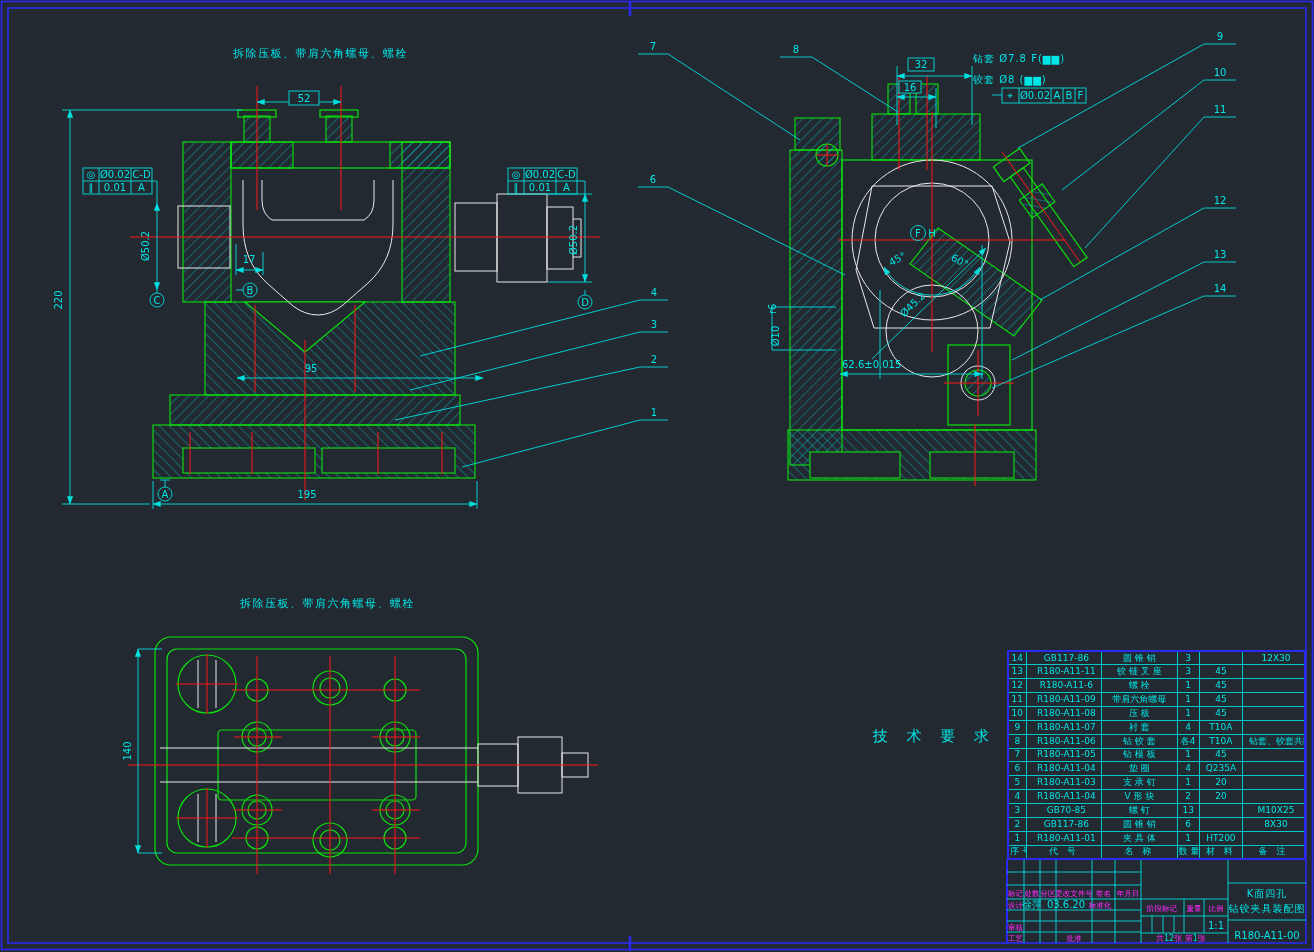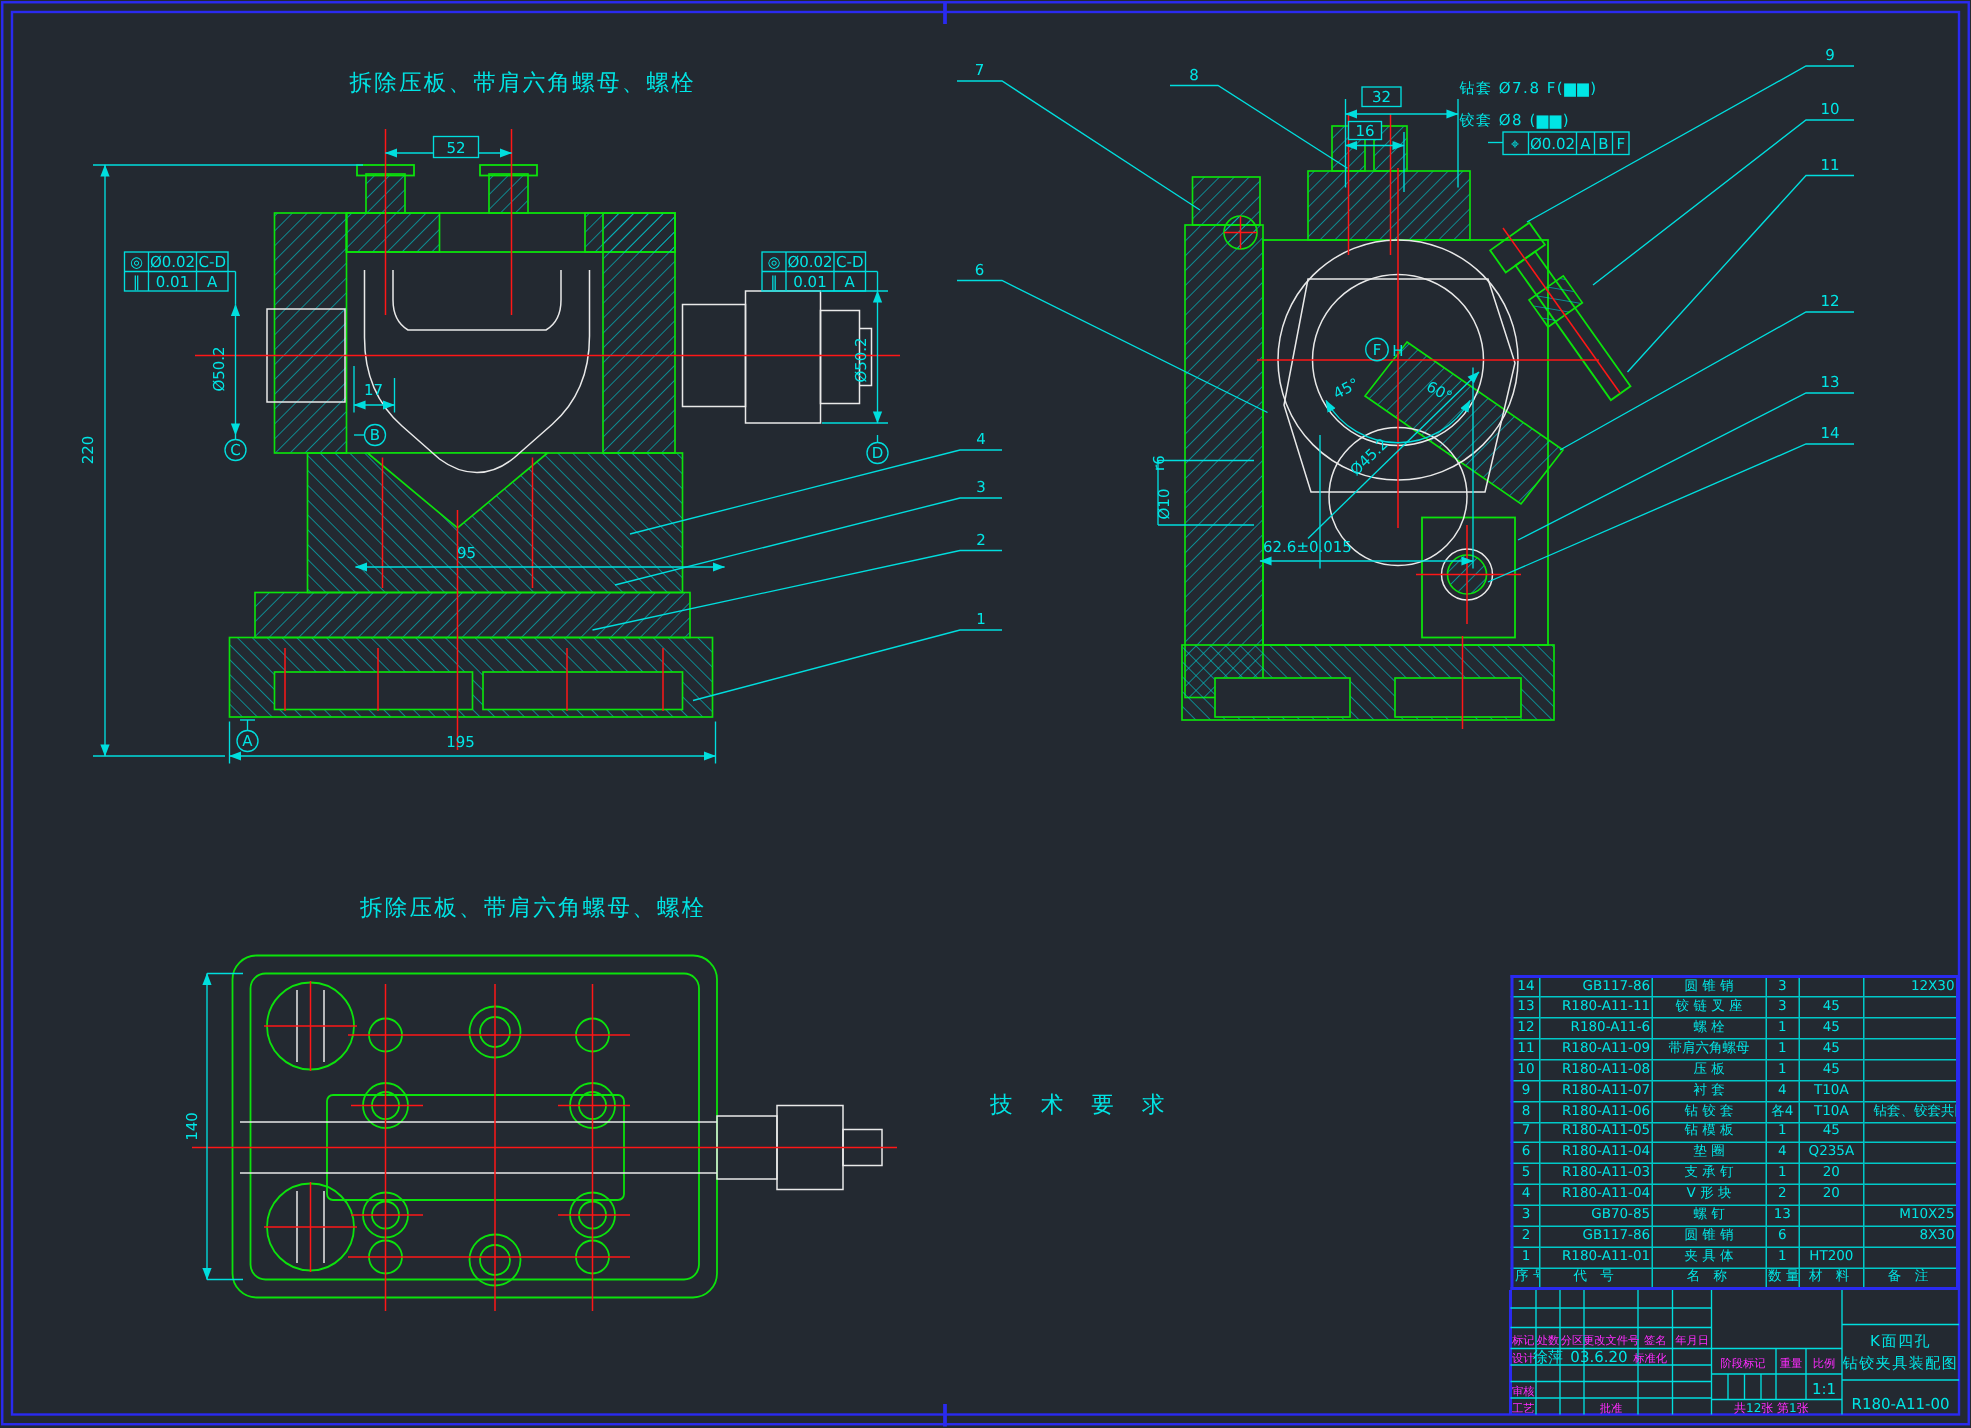--- a/index.html
+++ b/index.html
@@ -12,29 +12,29 @@
   .gh {stroke:#0ce20c;fill:url(#hp);stroke-width:1.1}
   .gh2{stroke:#0ce20c;fill:url(#hp2);stroke-width:1.1}
   .gbg{stroke:#0ce20c;fill:#232931;stroke-width:1.1}
   .w  {stroke:#e9e9e9;fill:none;stroke-width:1}
   .r  {stroke:#ff1717;fill:none;stroke-width:1}
   .c  {stroke:#00dede;fill:none;stroke-width:0.9}
   .cb {stroke:#2a2af0;fill:none;stroke-width:1.6}
   .ct {fill:#00e5e5;font-size:10px}
   .mt {fill:#ff2bff;font-size:7.5px}
   .dimbox{fill:#232931;stroke:#00dede;stroke-width:0.9}
-  .note{position:absolute;color:#00e5e5;font-size:15px;letter-spacing:1.5px;white-space:nowrap}
+  .note{position:absolute;color:#00e5e5;font-size:11px;letter-spacing:1.5px;white-space:nowrap}
   #tech{position:absolute;left:660px;top:727px;width:336px;color:#00e5e5}
-  #tech .tr-title{font-size:15px;letter-spacing:7px;text-align:left;margin-bottom:3px}
+  #tech .tr-title{font-size:15px;letter-spacing:7px;text-align:right;margin-bottom:3px}
   #tech .tr-line{font-size:11px;line-height:15.5px;letter-spacing:.5px;white-space:nowrap}
   #bom{position:absolute;left:1007px;top:650px;width:299px;height:210px;border-collapse:collapse;
        border:2px solid #2a2af0;table-layout:fixed;background:#232931}
   #bom td{border:1px solid #00c9c9;color:#00e5e5;font-size:9px;line-height:11px;height:13px;
           padding:0 1px;white-space:nowrap;overflow:hidden;text-align:center}
-  #bom td.l{text-align:right;padding-left:6px}
+  #bom td.l{text-align:center;padding-left:6px}
   #bom tr.bom-head td{letter-spacing:3px}
 </style>
 </head>
 <body>
 
 <div id="sheet">
 
 <svg width="1314" height="952" viewBox="0 0 1314 952">
   <defs>
     <marker id="ar" viewBox="0 0 10 10" refX="9.5" refY="5" markerWidth="9" markerHeight="9" orient="auto-start-reverse">

